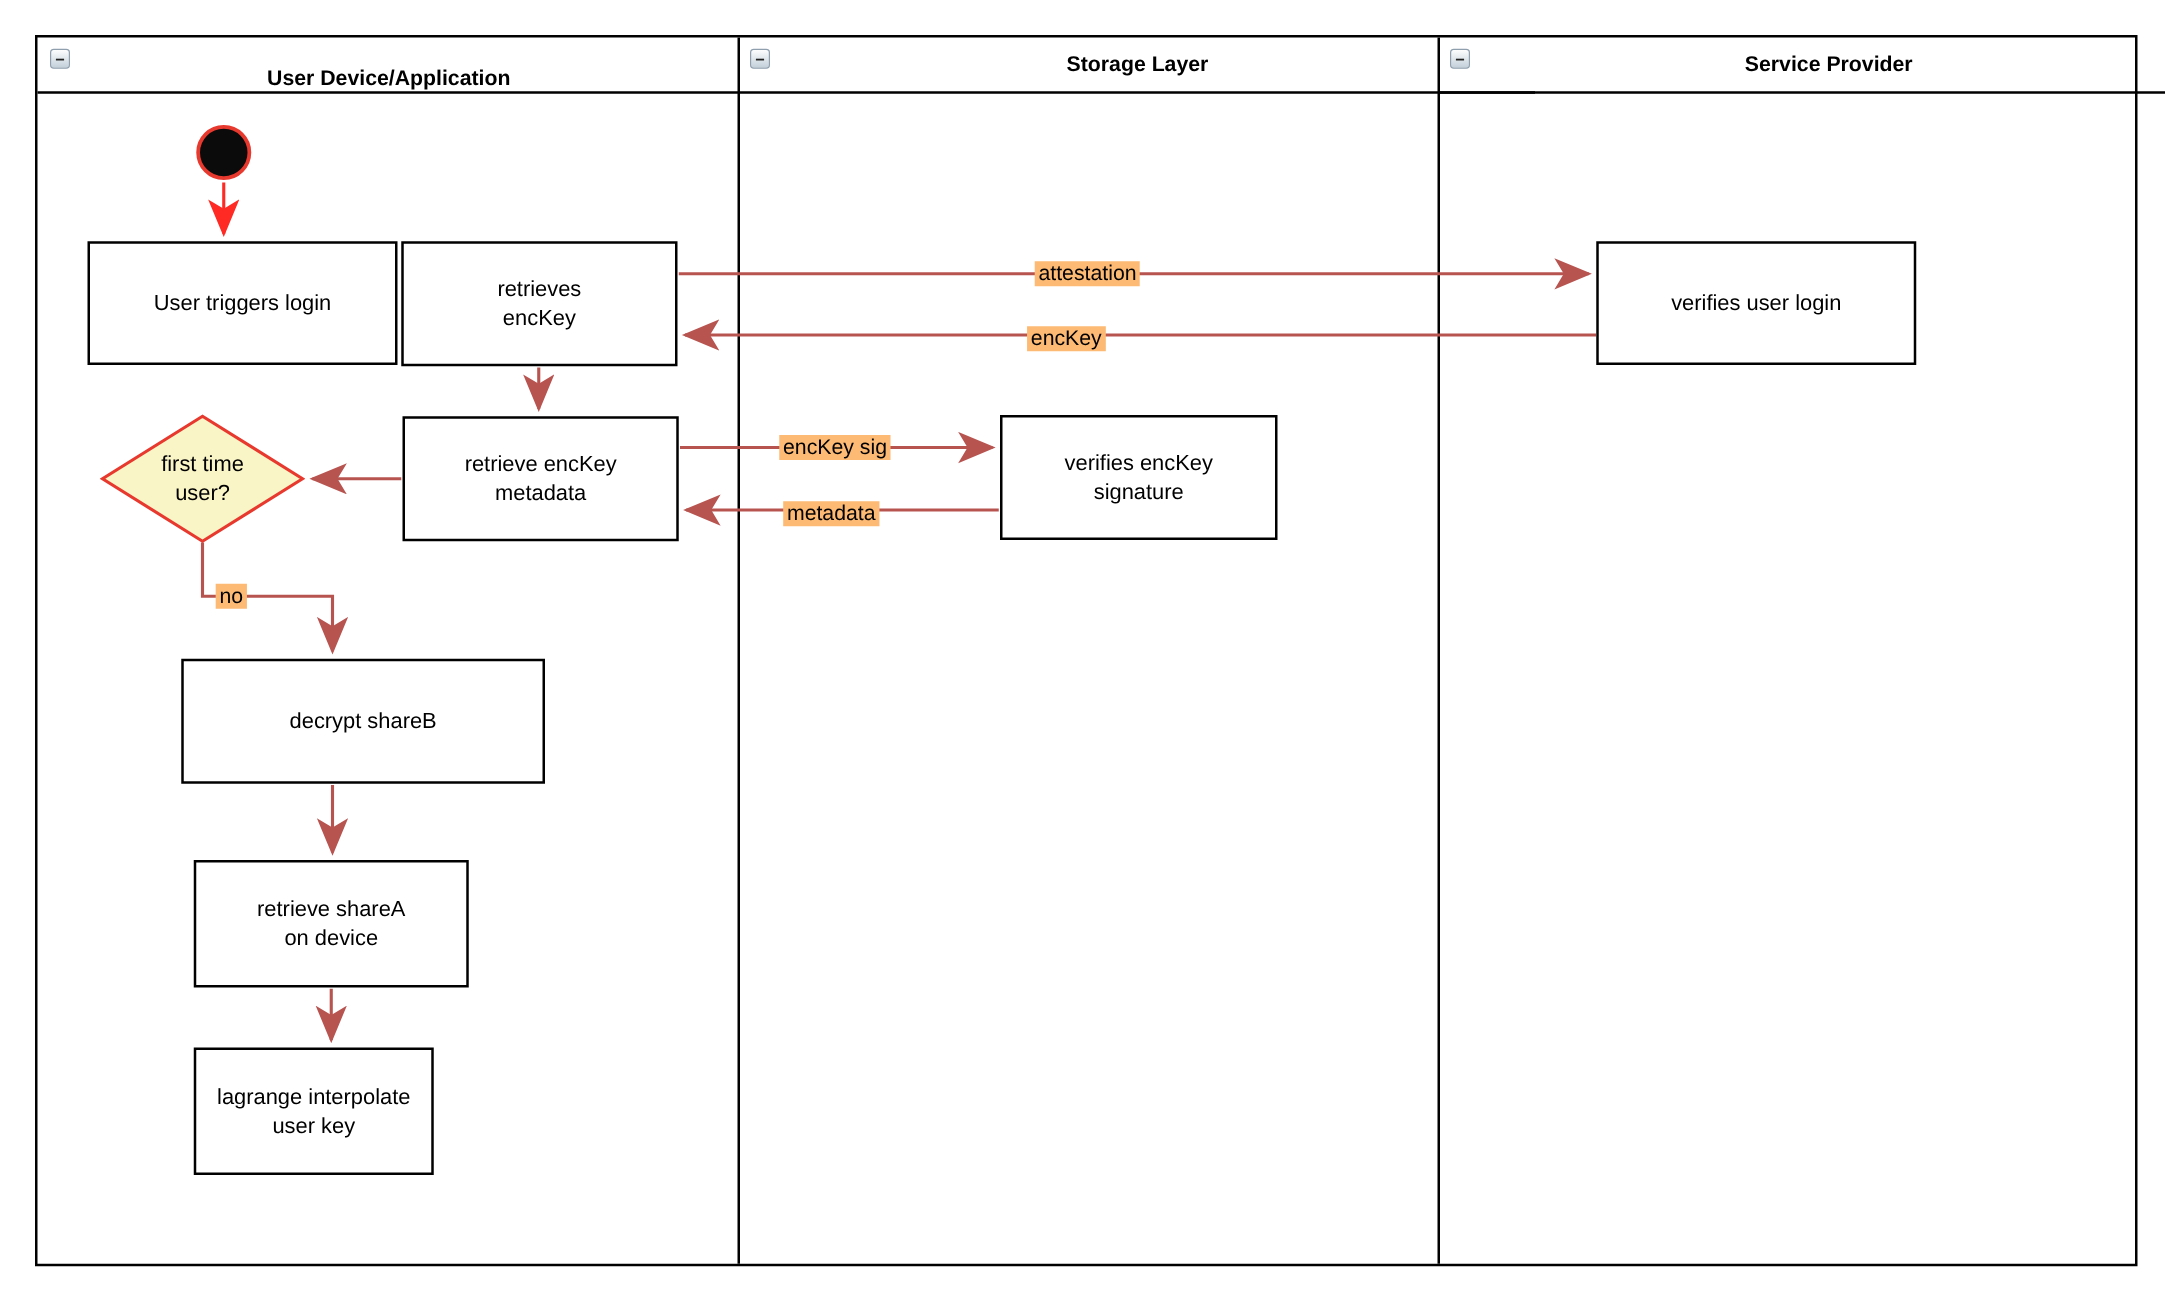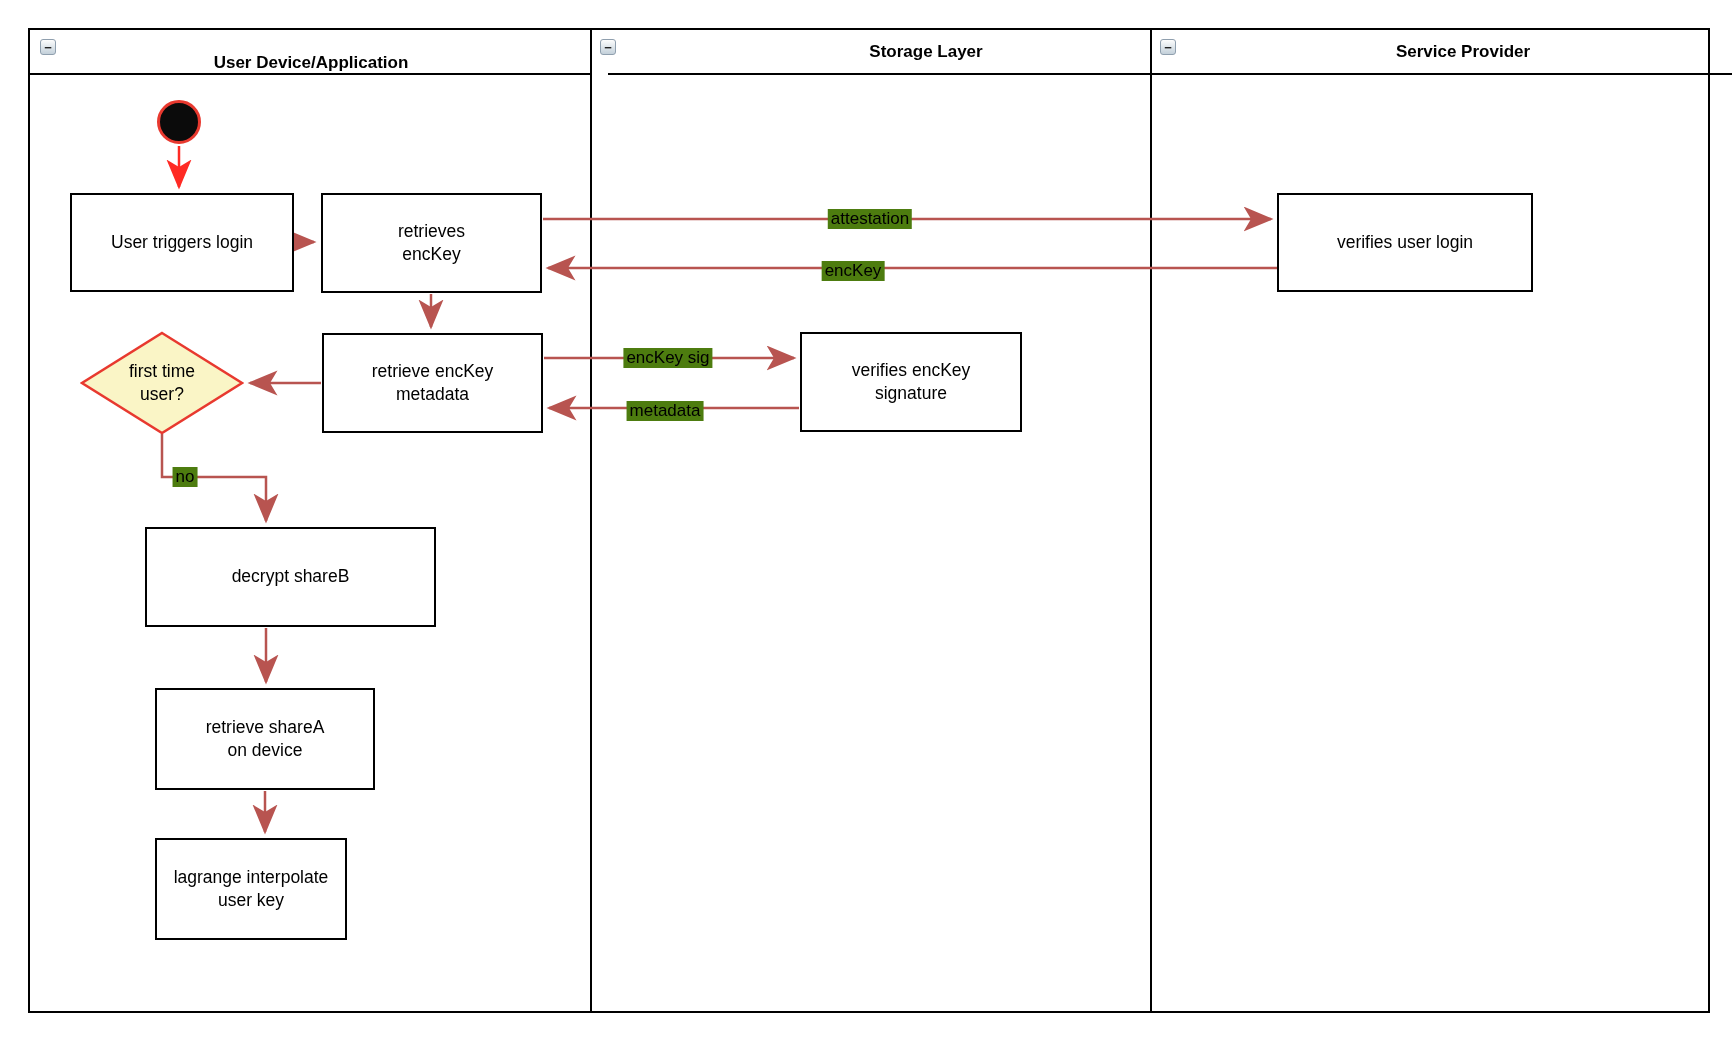--- a/index.html
+++ b/index.html
@@ -54,34 +54,34 @@
   .decision-text {
     position: absolute; left: 0; top: 0; width: 100%; height: 100%;
     display: flex; align-items: center; justify-content: center;
     text-align: center; font-size: 17.5px; line-height: 1.32; color: #000;
     white-space: pre-line;
   }
   
   svg.edges { position: absolute; left: 0; top: 0; z-index: 2; }
   .edge-label {
     position: absolute; z-index: 4; transform: translate(-50%, -50%);
-    background: #4d7c0f; padding: 0 3px;
+    background: #fdba74; padding: 0 3px;
     font-size: 17px; color: #000; white-space: nowrap;
   }
 </style>
 </head>
 <body>
 
 <div id="canvas">
 
   <div class="pool">
     <div class="lane-header" style="left:0; width:562px;align-items:flex-end;">
       <span class="lane-title">User Device/Application</span>
     </div>
-    <div class="lane-header" style="left:578px; width:636px;">
+    <div class="lane-header" style="left:562px; width:636px;">
       <span class="lane-title">Storage Layer</span>
     </div>
     <div class="lane-header" style="left:1122px; width:556px;padding-left:33px;">
       <span class="lane-title">Service Provider</span>
     </div>
 
     <div class="lane-divider" style="left:560px;"></div>
     <div class="lane-divider" style="left:1120px;"></div>
 
     <div class="collapse-btn" style="left:10px;">−</div>
@@ -135,21 +135,21 @@
   </svg>
 
   <div class="edge-label" style="left:870px; top:219px;">attestation</div>
   <div class="edge-label" style="left:853px; top:271px;">encKey</div>
   <div class="edge-label" style="left:668px; top:358px;">encKey sig</div>
   <div class="edge-label" style="left:665px; top:411px;">metadata</div>
   <div class="edge-label" style="left:185px; top:477px;text-align:right;">no</div>
 
   <div class="start-node"></div>
 
-  <div class="node" style="left:70px; top:193px; width:224px; height:99px;">
+  <div class="node" style="left:70px; top:193px; width:248px; height:99px;">
     <span class="node-label">User triggers login</span>
   </div>
 
   <div class="node" style="left:321px; top:193px; width:221px; height:100px;">
     <span class="node-label">retrieves
 encKey</span>
   </div>
 
   <div class="node" style="left:1277px; top:193px; width:256px; height:99px;">
     <span class="node-label">verifies user login</span>

